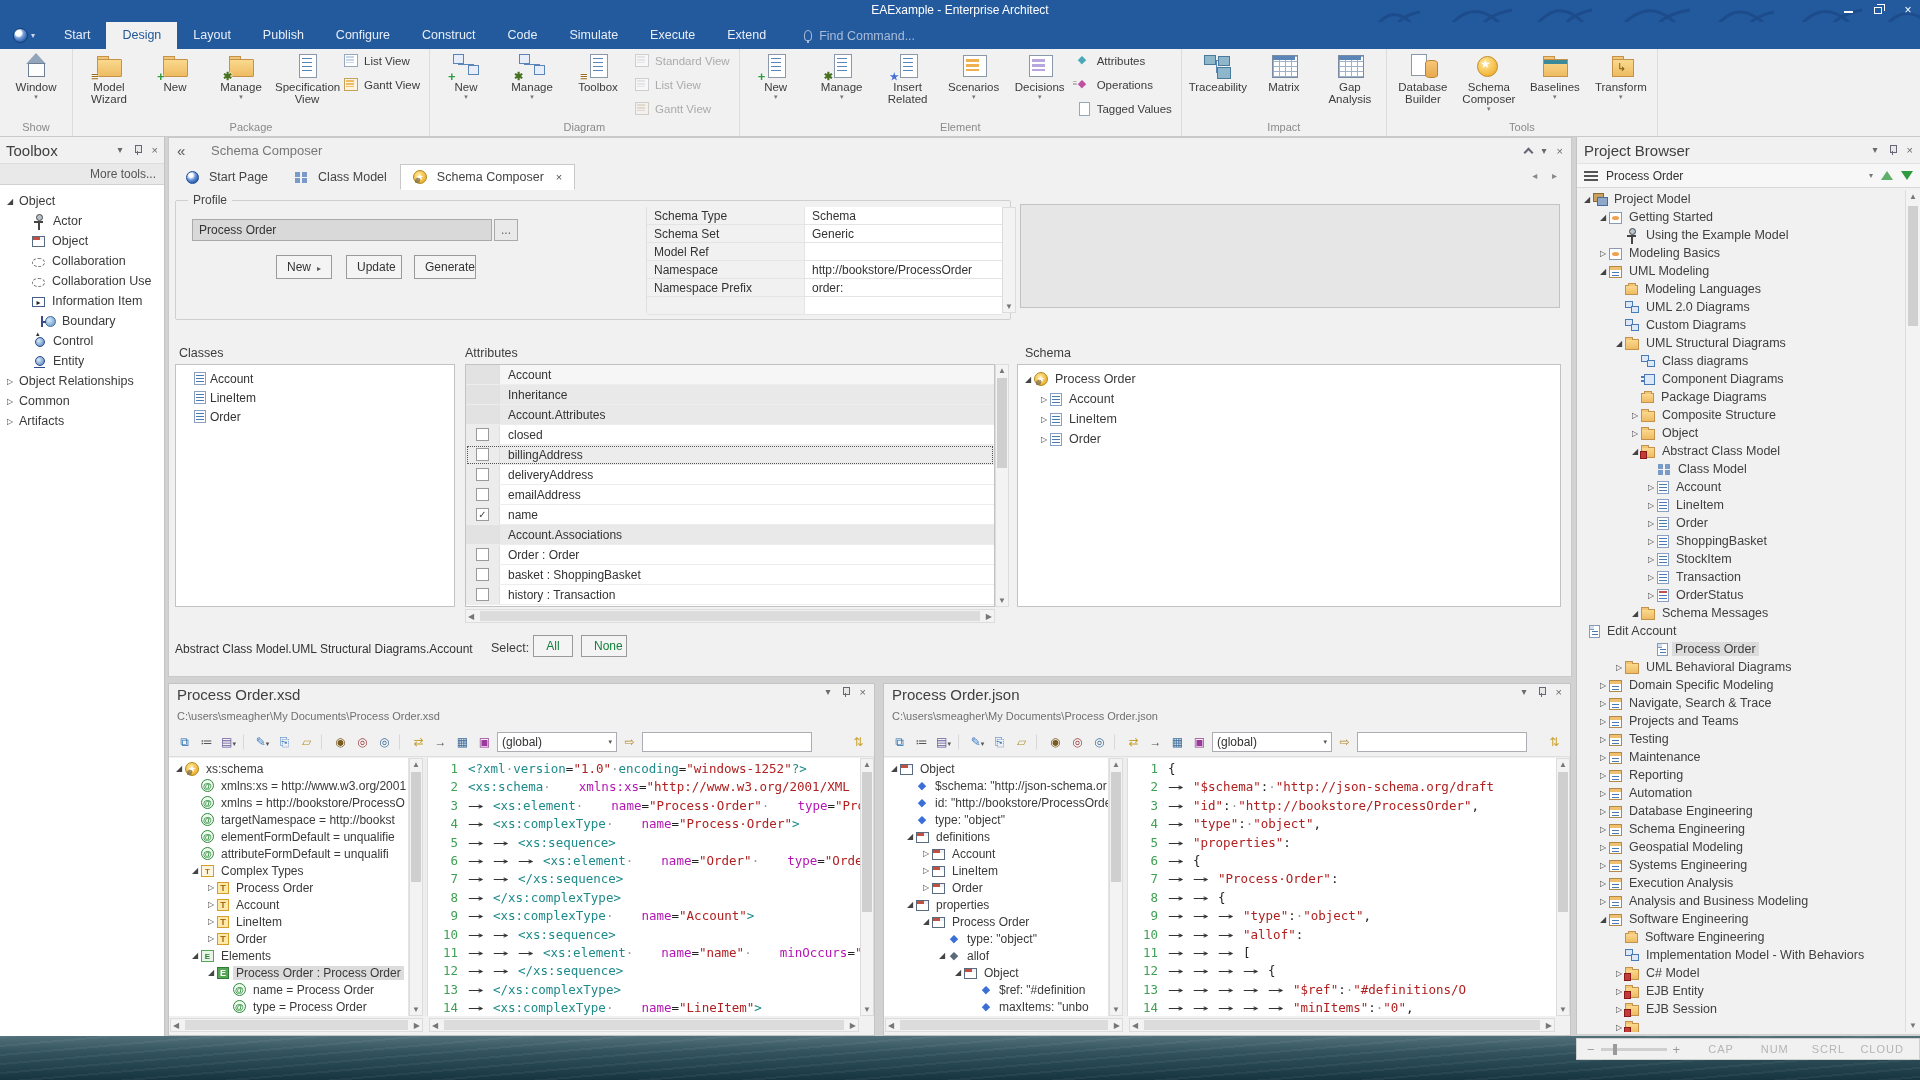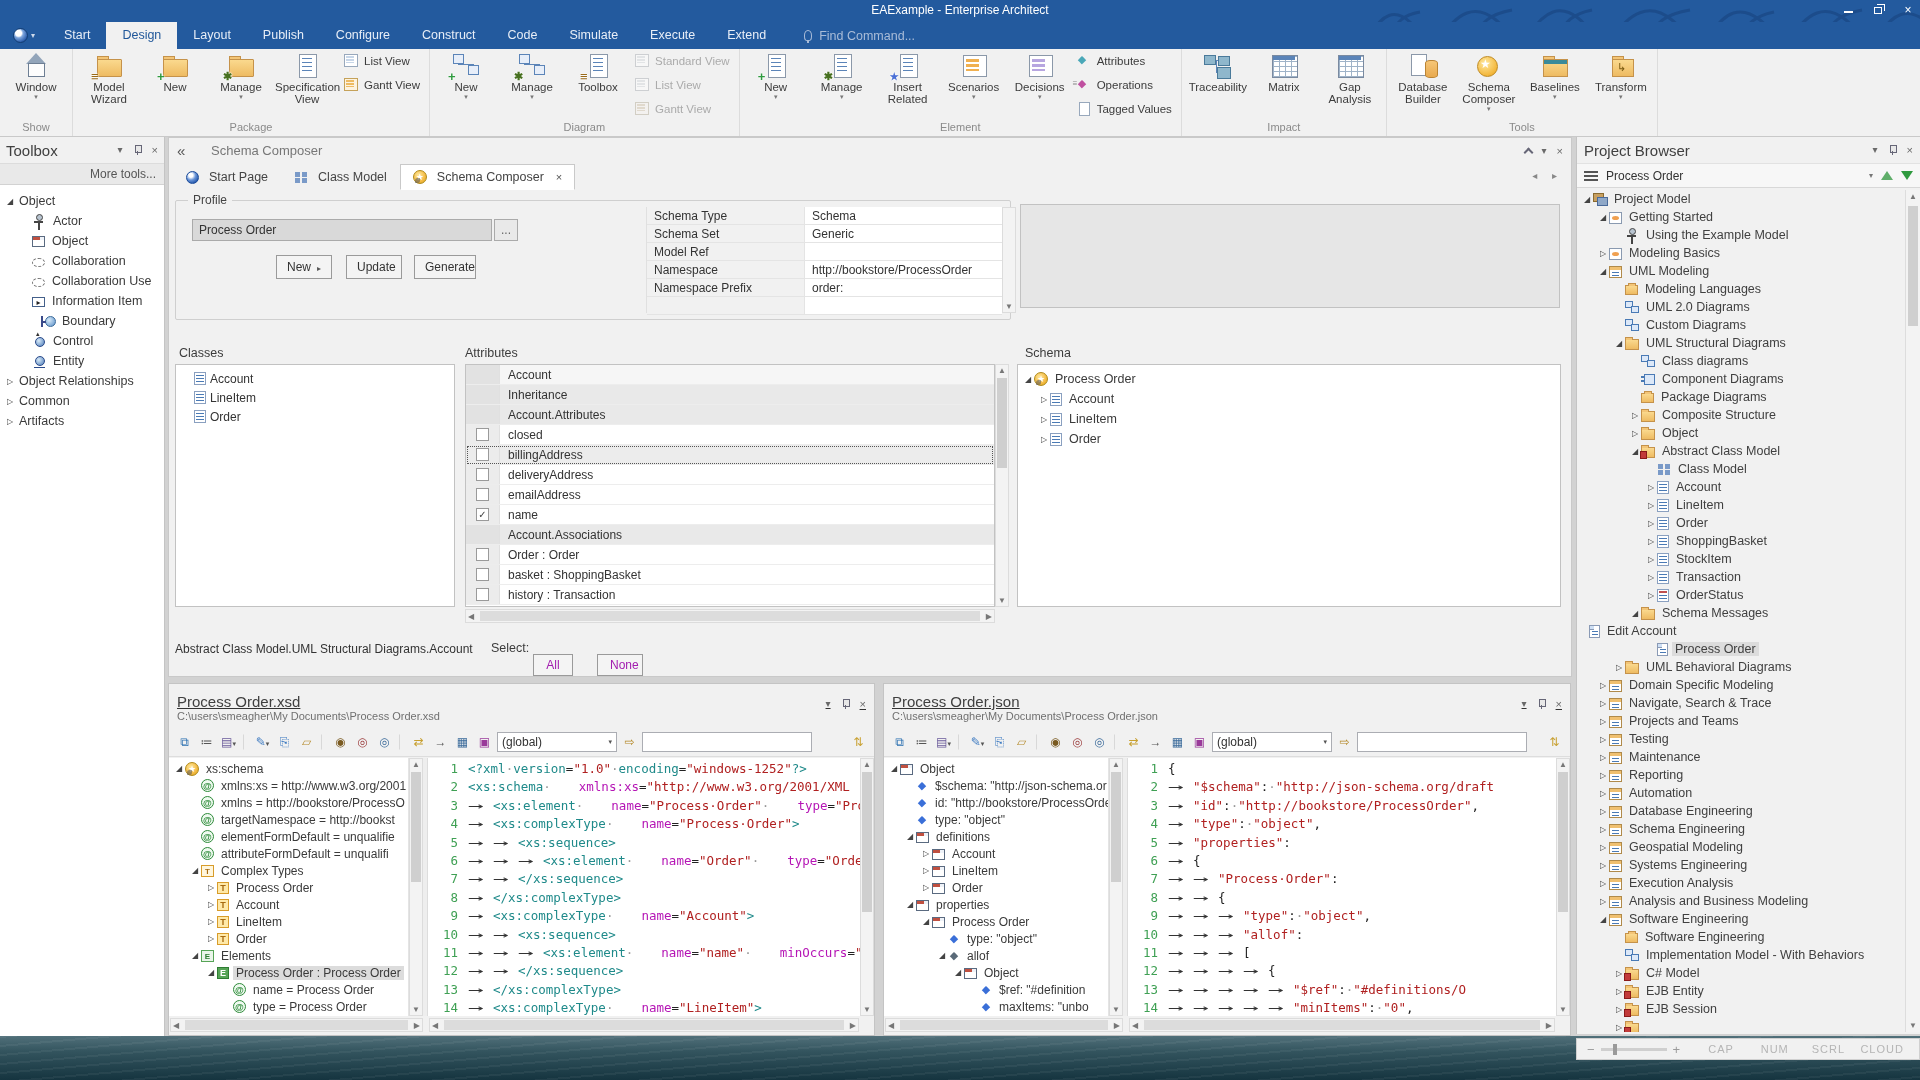--- a/index.html
+++ b/index.html
@@ -216,26 +216,26 @@
   .vscroll{position:absolute;width:14px;background:#f3f3f3;border:1px solid #dcdcdc;}
   .vscroll .up{position:absolute;top:1px;left:0;right:0;text-align:center;font-size:8px;color:#777;}
   .vscroll .dn{position:absolute;bottom:1px;left:0;right:0;text-align:center;font-size:8px;color:#777;}
   .vscroll .vthumb{position:absolute;left:1px;right:1px;background:#cfcfcf;}
   .hscroll{position:absolute;height:14px;background:#f3f3f3;border:1px solid #dcdcdc;}
   .hscroll .lf{position:absolute;left:2px;top:2px;font-size:8px;color:#777;}
   .hscroll .rt{position:absolute;right:2px;top:2px;font-size:8px;color:#777;}
   .hscroll .hthumb{position:absolute;top:1px;bottom:1px;left:14px;right:14px;background:#dcdcdc;}
   .scfooter{position:absolute;left:6px;top:445px;width:836px;height:28px;display:flex;align-items:center;}
   .scfooter .ctx{color:#333;}
-  .fbtn{height:22px;border:1px solid #9a9a9a;background:#f4f4f4;text-align:center;line-height:20px;padding:0 12px;color:#a21caf;position:absolute;margin-top:19px;}
+  .fbtn{height:22px;border:1px solid #9a9a9a;background:#f4f4f4;text-align:center;line-height:20px;padding:0 12px;color:#15803d;position:absolute;}
 
   
   .bottomrow{position:absolute;left:0;top:546px;width:1404px;height:353px;}
   .codepanel{position:absolute;top:0;height:353px;background:#f1f1f1;border:1px solid #c4c4c4;}
-  .cp-title{height:26px;display:flex;align-items:flex-end;padding:2px 8px 0;text-decoration:underline;}
+  .cp-title{height:26px;display:flex;align-items:flex-start;padding:2px 8px 0;}
   .cp-title .panel-title{flex:1;}
   .cp-path{height:17px;padding:0 8px;color:#707070;font-size:11px;white-space:nowrap;overflow:hidden;}
   .cp-toolbar{height:30px;display:flex;align-items:center;gap:3px;padding:0 6px;border-bottom:1px solid #ddd;}
   .tbi{width:19px;height:18px;border:1px solid transparent;text-align:center;font-size:12px;line-height:17px;flex:none;}
   .tbi.sep{width:5px;border-left:1px solid #d8d8d8;height:16px;margin:0 2px;}
   .combo{height:20px;background:#fff;border:1px solid #abadb3;display:flex;align-items:center;padding:0 4px;color:#333;}
   .combo .cv{flex:1;white-space:nowrap;overflow:hidden;}
   .combo .ca{font-size:7px;color:#555;margin-left:4px;}
   .cp-content{position:absolute;left:0;top:74px;right:0;bottom:19px;background:#fff;display:flex;}
   .cp-tree{position:relative;overflow:hidden;border-right:1px solid #e4e4e4;padding-top:2px;}
@@ -780,21 +780,21 @@
             <i class="ic ic-class"></i>
             <span class="tlabel">Order</span>
           </div>
         </div>
 
       <div class="scfooter">
         <span class="ctx">Abstract Class Model.UML Structural Diagrams.Account</span>
       </div>
       <span class="seclabel" style="left:322px;top:451px;">Select:</span>
       <div class="fbtn" style="left:364px;top:445px;width:40px;">All</div>
-      <div class="fbtn" style="left:428px;top:445px;width:46px;">None</div>
+      <div class="fbtn" style="left:412px;top:445px;width:46px;">None</div>
     </div>
 
     <div class="bottomrow">
 
       <section class="codepanel" style="left:0;width:707px;">
         <div class="cp-title">
           <span class="panel-title">Process Order.xsd</span>
           <span class="hdr-icons">
             <span class="hi">▾</span>
             <span class="pin"></span>

